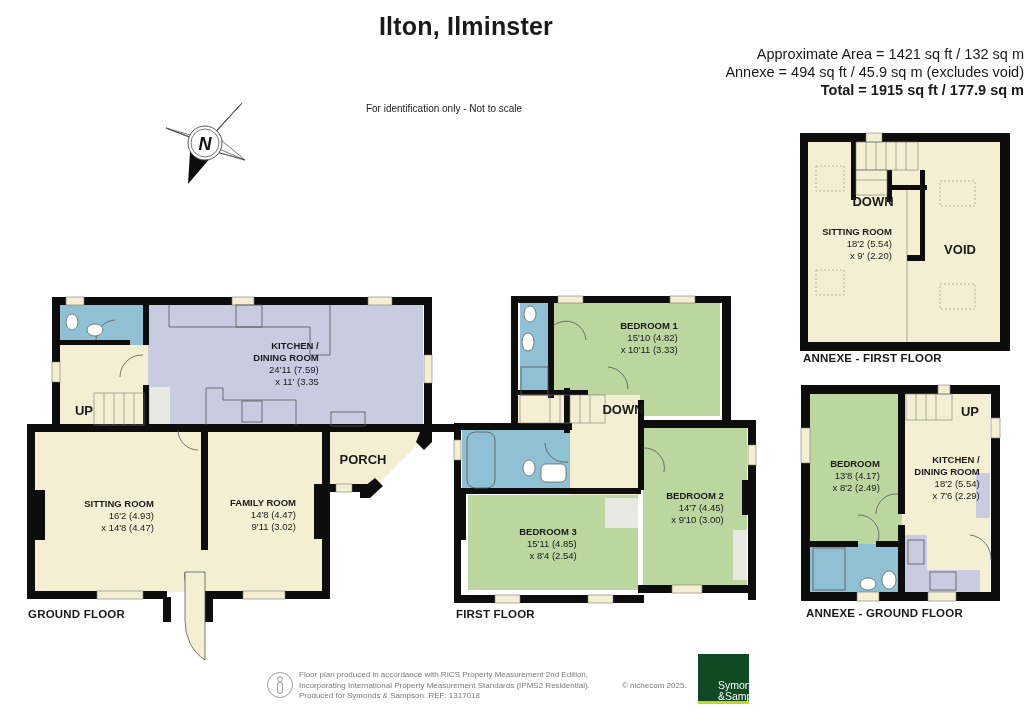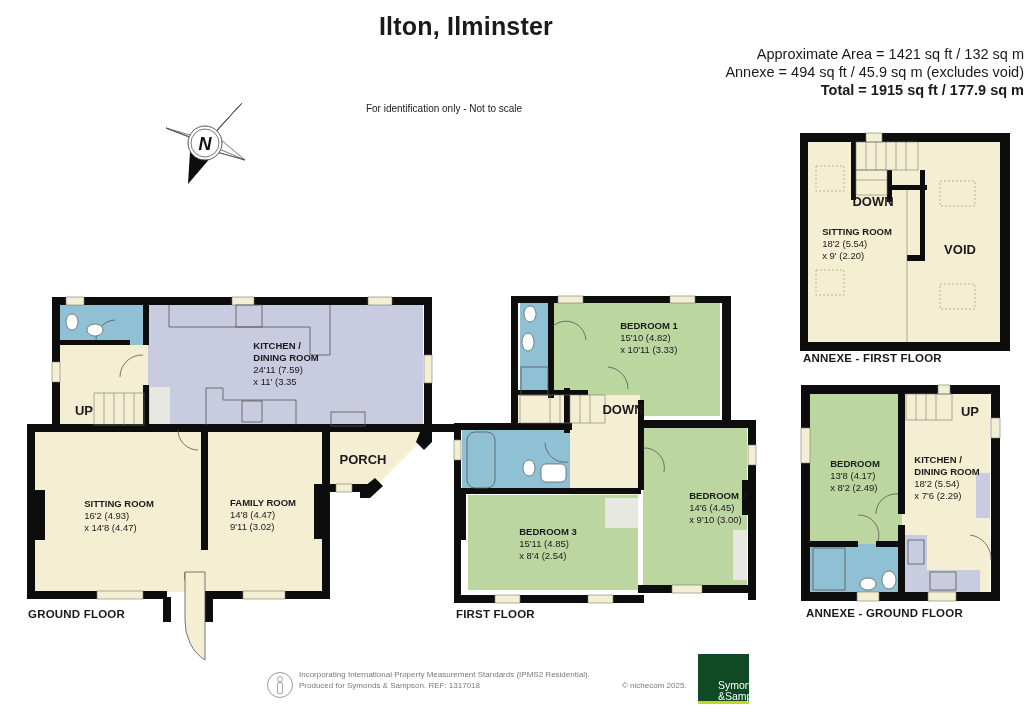--- a/index.html
+++ b/index.html
@@ -5,21 +5,21 @@
   html, body { margin: 0; padding: 0; background: #ffffff; }
   body { width: 1024px; height: 724px; position: relative; overflow: hidden; font-family: "Liberation Sans", "DejaVu Sans", sans-serif; color: #1a1a1a; }
   .title { position: absolute; left: 0; width: 932px; top: 12px; font-size: 25px; font-weight: bold; text-align: center; letter-spacing: 0.2px; }
   .area-line { position: absolute; left: 0; width: 1024px; text-align: right; font-size: 14.5px; }
   .area-1 { top: 46px; }
   .area-2 { top: 64px; }
   .area-3 { top: 82px; font-weight: bold; }
   .note { position: absolute; left: 0; width: 888px; top: 103px; text-align: center; font-size: 10px; }
   svg.plan { position: absolute; left: 0; top: 0; }
   .floor-label { position: absolute; font-size: 11.5px; font-weight: bold; letter-spacing: 0.2px; }
-  .room-label { position: absolute; text-align: left; font-size: 9.5px; line-height: 12px; transform: translateX(-50%); white-space: nowrap; }
+  .room-label { position: absolute; text-align: right; font-size: 9.5px; line-height: 12px; transform: translateX(-50%); white-space: nowrap; }
   .room-label .rn { font-weight: bold; display: block; }
   .room-label .dm { display: block; }
   .small-label { position: absolute; font-size: 13px; font-weight: bold; transform: translateX(-50%); }
   .footer-text { position: absolute; left: 299px; top: 670px; font-size: 8px; color: #7a7a7a; line-height: 10.5px; white-space: nowrap; }
   .footer-copy { position: absolute; left: 622px; top: 681px; font-size: 8px; color: #7a7a7a; }
   .logo { position: absolute; left: 698px; top: 654px; width: 51px; height: 50px; background: #0f4a24; border-bottom: 3px solid #c9d22b; box-sizing: border-box; color: #fff; font-size: 10.5px; line-height: 11px; padding: 26px 0 0 20px; }
   .logo .l2 { display: block; }
   .ipms-icon { position: absolute; left: 267px; top: 672px; width: 26px; height: 26px; border: 1px solid #9a9a9a; border-radius: 50%; box-sizing: border-box; }
 </style>
 </head>
@@ -269,23 +269,23 @@
 </div>
 <div class="small-label" style="left:363px; top:452px;">PORCH</div>
 <div class="small-label" style="left:84px; top:403px;">UP</div>
 <div class="floor-label" style="left:28px; top:608px;">GROUND FLOOR</div>
 
 <div class="room-label" style="left:649px; top:320px;">
   <span class="rn">BEDROOM 1</span>
   <span class="dm">15'10 (4.82)</span>
   <span class="dm">x 10'11 (3.33)</span>
 </div>
-<div class="room-label" style="left:718px; top:490px;">
+<div class="room-label" style="left:695px; top:490px;">
   <span class="rn">BEDROOM 2</span>
-  <span class="dm">14'6 (4.45)</span>
+  <span class="dm">14'7 (4.45)</span>
   <span class="dm">x 9'10 (3.00)</span>
 </div>
 <div class="room-label" style="left:548px; top:526px;">
   <span class="rn">BEDROOM 3</span>
   <span class="dm">15'11 (4.85)</span>
   <span class="dm">x 8'4 (2.54)</span>
 </div>
 <div class="small-label" style="left:623px; top:402px;">DOWN</div>
 <div class="floor-label" style="left:456px; top:608px;">FIRST FLOOR</div>
 
@@ -312,20 +312,21 @@
 <div class="small-label" style="left:970px; top:404px;">UP</div>
 <div class="floor-label" style="left:806px; top:607px;">ANNEXE - GROUND FLOOR</div>
 
 <div class="ipms-icon">
   <svg width="24" height="24" viewBox="0 0 24 24">
     <circle cx="12" cy="6" r="2.5" fill="none" stroke="#9a9a9a" stroke-width="0.9"></circle>
     <rect x="9.5" y="9.5" width="5" height="11" rx="1.5" fill="none" stroke="#9a9a9a" stroke-width="0.9"></rect>
   </svg>
 </div>
 <div class="footer-text">
+  <div>Floor plan produced in accordance with RICS Property Measurement 2nd Edition,</div>
   <div>Incorporating International Property Measurement Standards (IPMS2 Residential).</div>
   <div>Produced for Symonds &amp; Sampson.   REF:  1317018</div>
 </div>
 <div class="footer-copy">© nichecom 2025.</div>
 <div class="logo">
   <span class="l1">Symonds</span>
   <span class="l2">&amp;Sampson</span>
 </div>
 
 </body></html>

